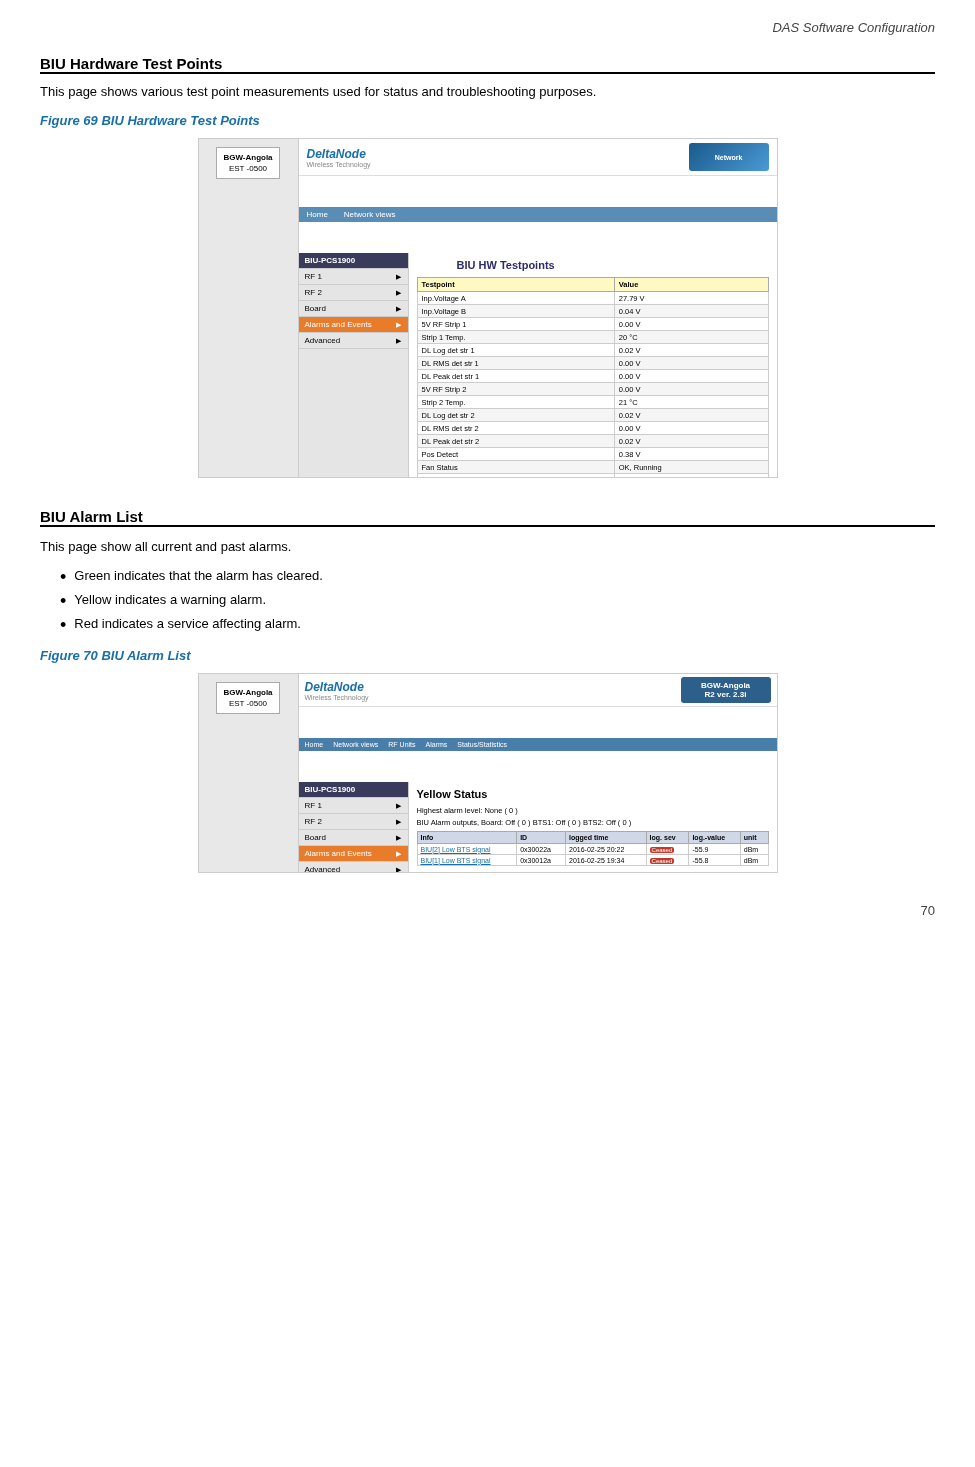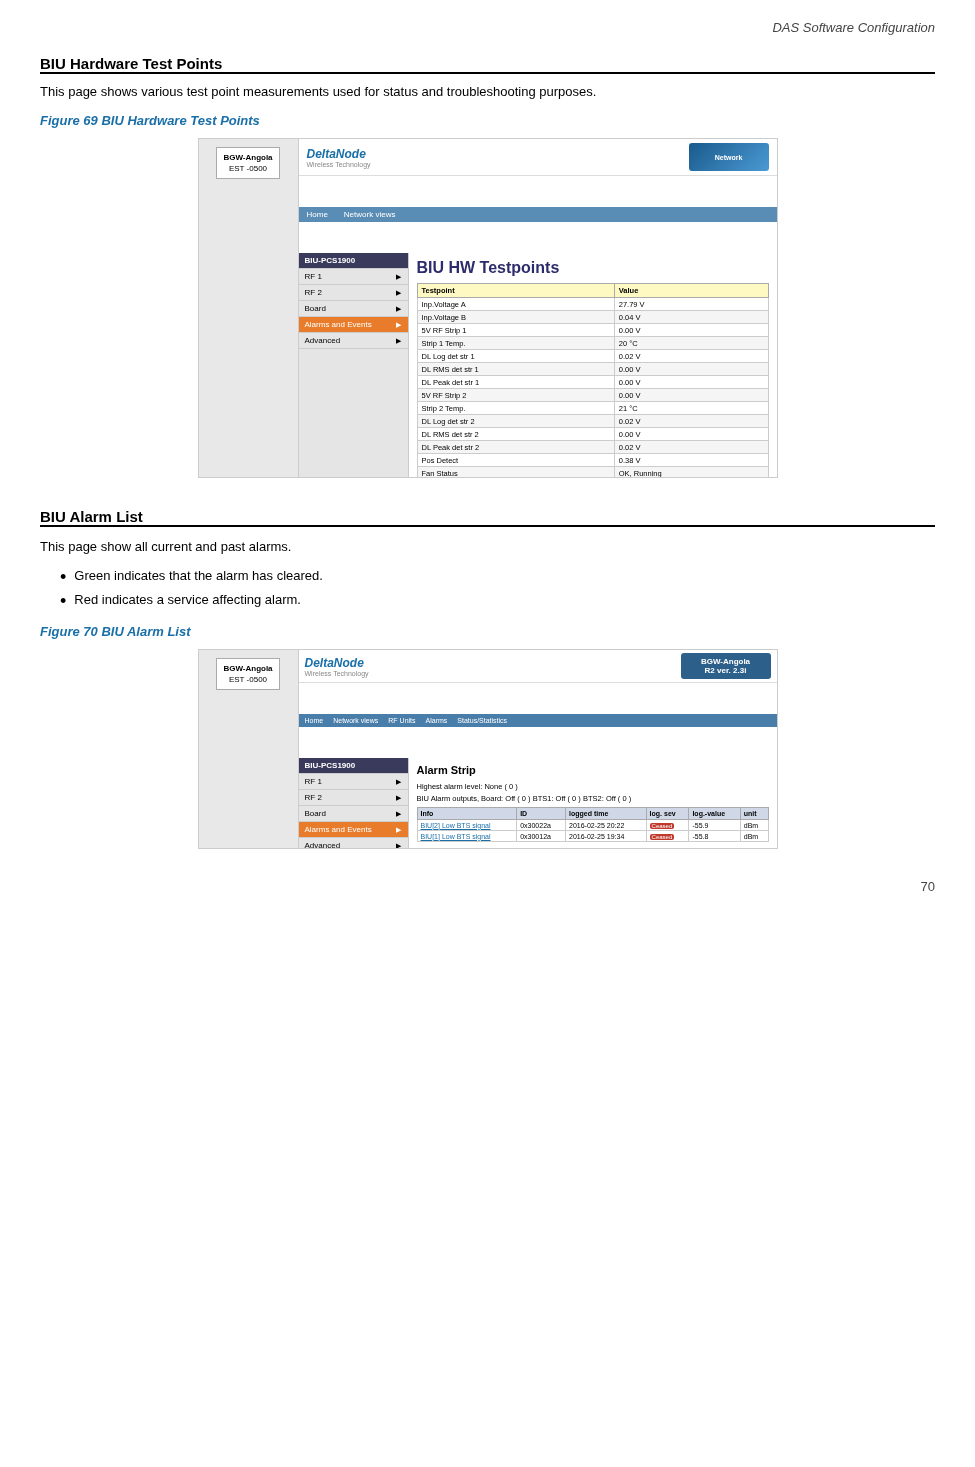--- a/index.html
+++ b/index.html
@@ -159,24 +159,25 @@
 
     
     .main-content {
       flex: 1;
       padding: 6px 8px;
       background: #fff;
       overflow: hidden;
     }
 
     .panel-title {
-      font-size: 16px;
+      font-size: 11px;
       font-weight: bold;
       margin-bottom: 6px;
       color: #2c2c6c;
+      margin-left: 40px;
     }
 
     
     .test-table {
       font-size: 7.5px;
       border-collapse: collapse;
       width: 100%;
     }
 
     .test-table th {
@@ -441,20 +442,23 @@
 <div class="section-separator">
   <div class="section-heading">BIU Alarm List</div>
 </div>
 <div class="section-desc">This page show all current and past alarms.</div>
 
 <ul class="bullet-list">
   <li>
       <span>Green indicates that the alarm has cleared.</span>
     </li>
   <li>
+      <span>Yellow indicates a warning alarm.</span>
+    </li>
+  <li>
       <span>Red indicates a service affecting alarm.</span>
     </li>
 </ul>
 
 <div class="figure-caption">Figure 70    BIU Alarm List</div>
 
 <div class="figure-container">
   <div class="screenshot2">
 
     <div class="left-panel">
@@ -507,21 +511,21 @@
               <span>Alarms and Events</span>
               <span class="arrow">▶</span>
             </div>
           <div class="sidebar-item">
               <span>Advanced</span>
               <span class="arrow">▶</span>
             </div>
         </div>
 
         <div class="alarm-content">
-          <div class="alarm-title">Alarm Strip</div>
+          <div class="alarm-title">Yellow Status</div>
           <div class="alarm-row">Highest alarm level: None ( 0 )</div>
           <div class="alarm-row">BIU Alarm outputs, Board: Off ( 0 ) BTS1: Off ( 0 ) BTS2: Off ( 0 )</div>
           <table class="alarm-table">
             <thead>
               <tr>
                 <th>Info</th>
                 <th>ID</th>
                 <th>logged time</th>
                 <th>log. sev</th>
                 <th>log.-value</th>

